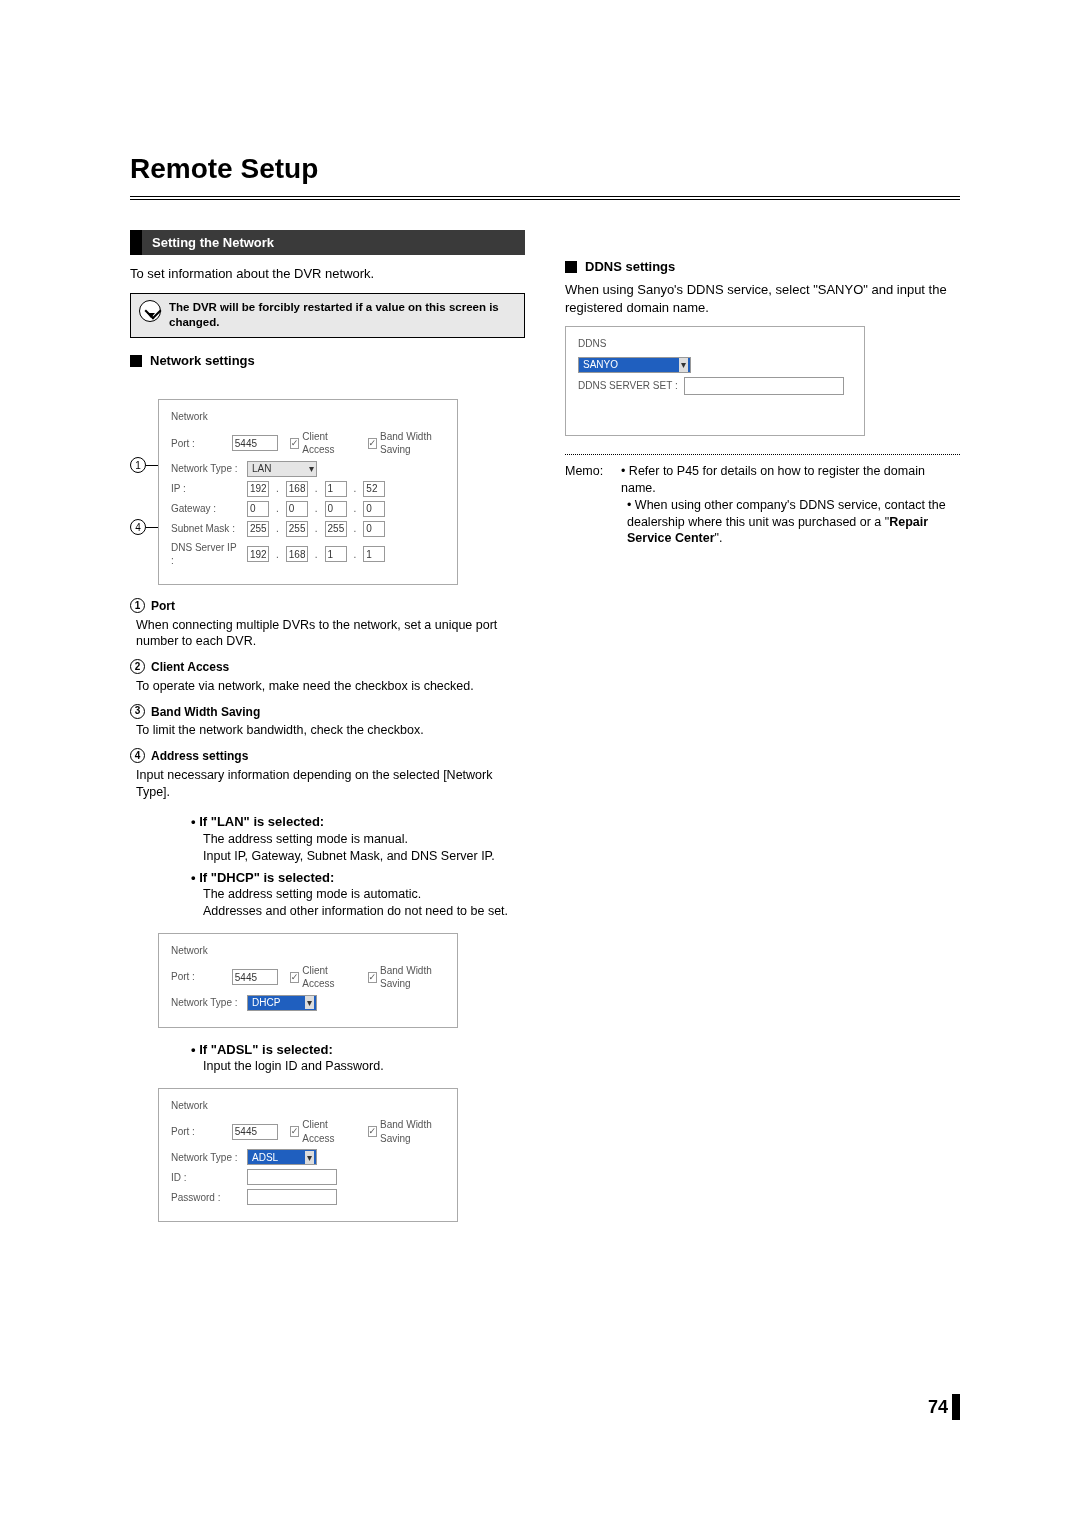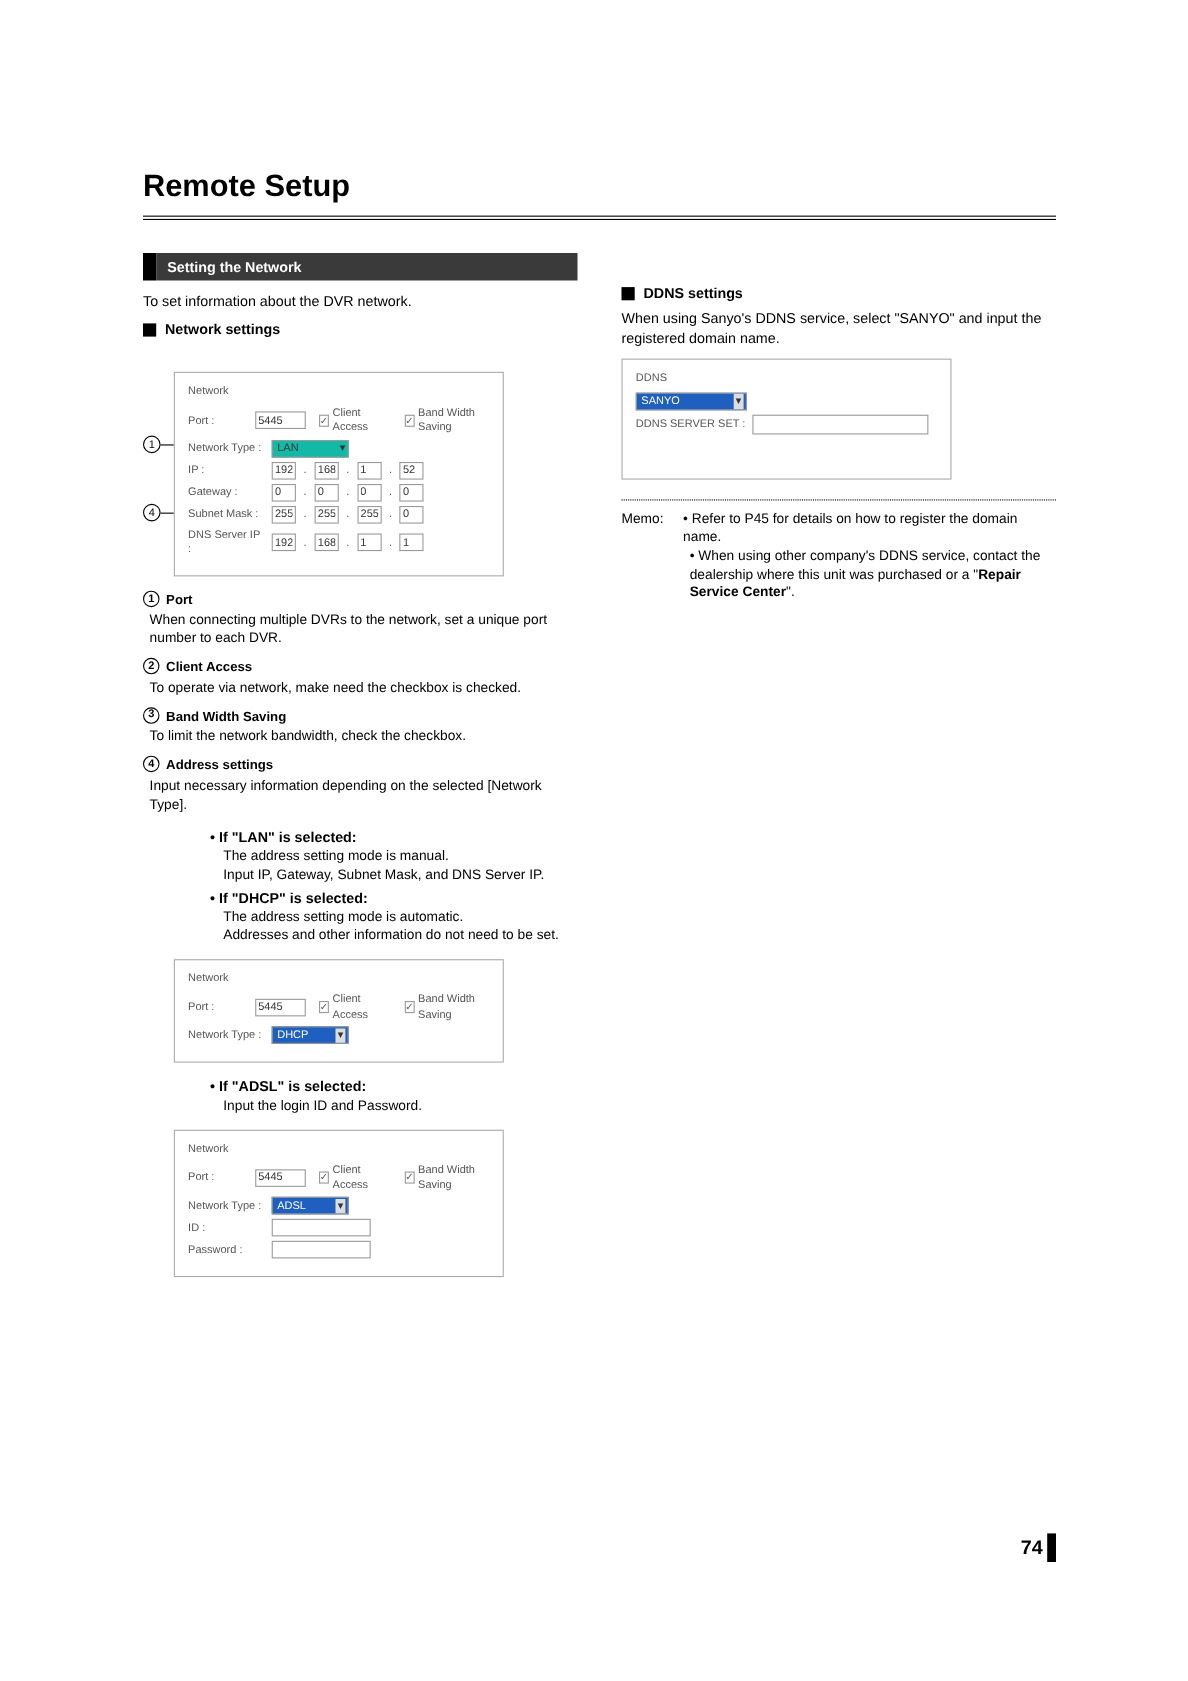--- a/index.html
+++ b/index.html
@@ -71,21 +71,21 @@
   }
   .shot input[type=text]{
     height:16px; font-size:10px; border:1px solid #999; background:#fff;
     padding:0 2px; color:#333;
   }
   .shot .row{ display:flex; align-items:center; gap:6px; margin:4px 0; }
   .shot .row .lbl{ width:70px; }
   .shot .sel{
     display:inline-flex; align-items:center; justify-content:space-between;
     border:1px solid #999; height:16px; width:70px;
-    padding:0 2px 0 4px; background:#14b8a6; color:#333;
+    padding:0 2px 0 4px; background:#e5e5e5; color:#333;
   }
   .shot .sel.hi{ background:#1f5fbf; color:#fff; }
   .shot .chk{ display:inline-flex; align-items:center; gap:3px; }
   .shot .chk .box{ width:11px; height:11px; border:1px solid #999; background:#fff;
     display:inline-flex; align-items:center; justify-content:center; font-size:9px; line-height:1; }
   .oct{ width:22px; text-align:left; }
   .dot{ padding:0 1px; }
 
   
   .call{
@@ -136,20 +136,24 @@
 
     <div class="col">
 
       <div class="sec-head">
         <span class="bar"></span>
         <span class="band">Setting the Network</span>
       </div>
 
       <div>To set information about the DVR network.</div>
 
+      <div class="notice">
+        <span class="ico"></span>
+        <span>The DVR will be forcibly restarted if a value on this screen is changed.</span>
+      </div>
 
       <div class="sub-head">
         <span class="sq"></span>
         <span>Network settings</span>
       </div>
 
       <div style="position:relative; margin-left:0;">
 
         <span class="call" style="top:58px; left:0;">1</span>
         <span class="call" style="top:10px; left:200px;">2</span>
@@ -328,21 +332,21 @@
 
       <div class="sub-head" style="margin-top:28px;">
         <span class="sq"></span>
         <span>DDNS settings</span>
       </div>
       <div>When using Sanyo's DDNS service, select "SANYO" and input the registered domain name.</div>
 
       <div class="shot ddns" style="margin-top:10px;">
         <div style="margin-bottom:6px;">DDNS</div>
         <div class="row">
-          <span class="sel hi" style="width:101px">
+          <span class="sel hi" style="width:113px">
             <span>SANYO</span>
             <span style="color:#333;background:#ddd;padding:0 2px;">▾</span>
           </span>
         </div>
         <div class="row">
           <span style="width:100px">DDNS SERVER SET :</span>
           <input type="text" class="big" style="">
         </div>
         <div style="height:24px"></div>
       </div>

